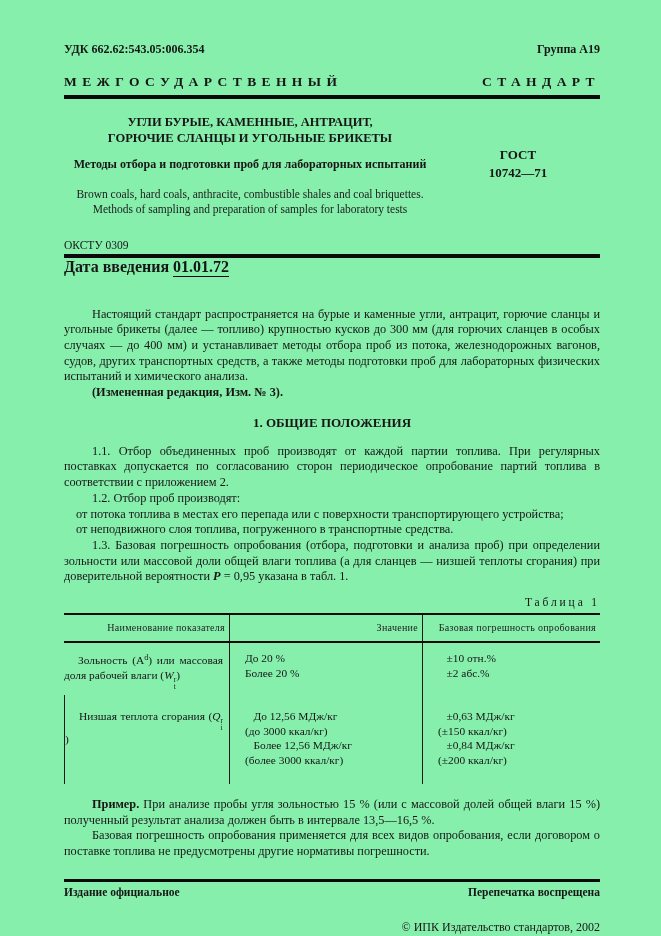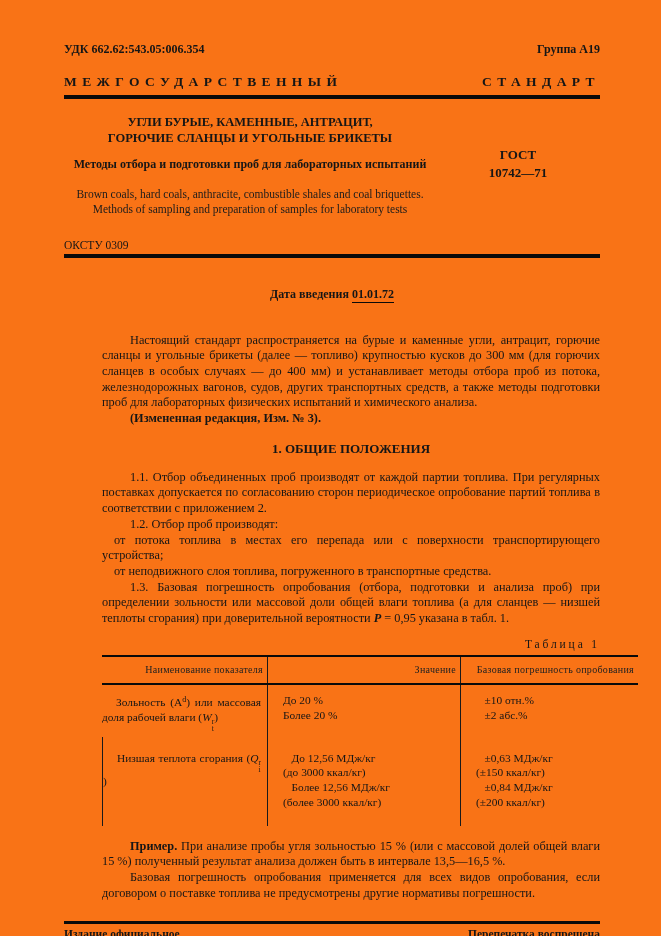--- a/index.html
+++ b/index.html
@@ -1,21 +1,21 @@
 <!DOCTYPE html>
 <html><head>
 <meta charset="utf-8">
 <style>
   * { box-sizing: border-box; }
   html, body { margin: 0; padding: 0; background: #ffffff; }
   .page {
     position: relative;
     width: 661px;
     height: 936px;
-    background: #f97316;
+    background: #86efac;
     color: #161616;
     font-family: "Liberation Serif", "DejaVu Serif", serif;
     padding: 42px 61px 0 64px;
     overflow: hidden;
   }
 
   
   .meta-row {
     display: flex;
     justify-content: space-between;
@@ -54,29 +54,29 @@
     text-align: center;
     font-weight: bold;
     font-size: 13px;
     line-height: 18px;
     padding-top: 32px;
   }
 
   .okstu { font-size: 11.5px; margin-top: 22px; margin-bottom: 3px; }
 
   .date-row {
-    text-align: center;
-    font-weight: bold;
-    font-size: 12px;
-    margin-top: 29px;
+    text-align: left;
+    font-weight: bold;
+    font-size: 16px;
+    margin-top: 0;
   }
   .date-value { border-bottom: 1.5px solid #0a0a0a; padding-bottom: 1px; }
 
   
-  .body-text { margin-top: 31px; margin-left: 38px; }
+  .body-text { margin-top: 31px; }
   p.b {
     margin: 0;
     font-size: 12.3px;
     line-height: 15.7px;
     text-align: justify;
     text-indent: 28px;
   }
   p.b.noj { text-align: left; }
   p.list-line { text-indent: 12px; }
   .bold { font-weight: bold; }

